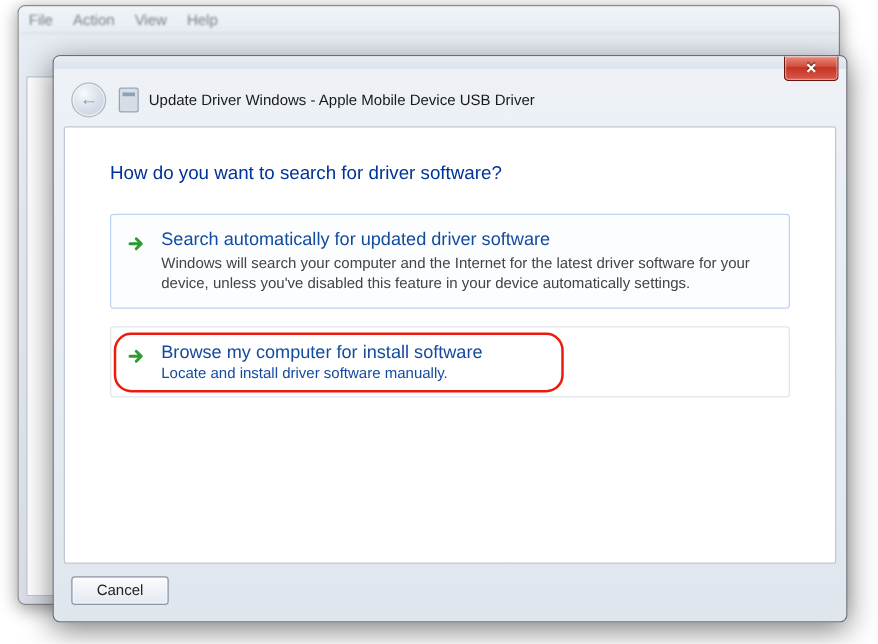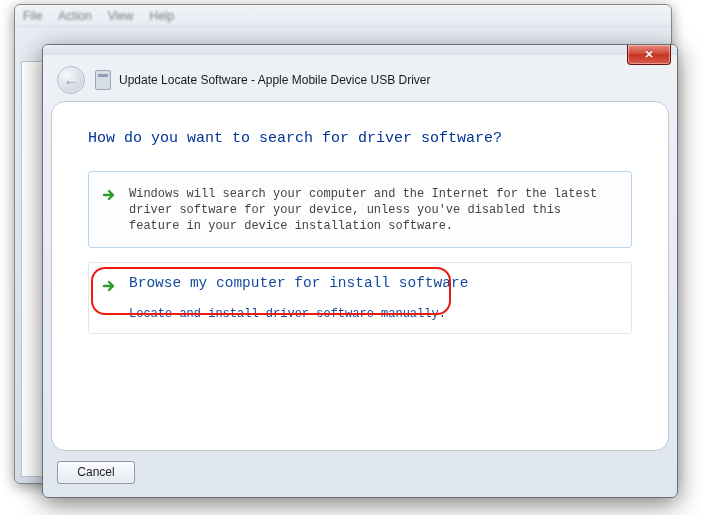--- a/index.html
+++ b/index.html
@@ -137,23 +137,22 @@
   .hdr-device-icon::after{
     content:""; position:absolute; left:2px; right:2px; top:3px; height:3px;
     background:#8fa1b5;
   }
   .hdr-text{ color:#1a1a1a; font-size:12px; }
   .ud-inner{
     position:absolute;
     left:8px; right:8px; top:56px; bottom:46px;
     background:#fff;
     border:1px solid #bfc7d1;
-    border-radius:14px;
+    border-radius:2px;
     padding:28px 36px 18px 36px;
-    font-family:Liberation Mono, monospace;
   }
   .ud-heading{
     color:#003399;
     font-size:15px;
     margin-bottom:24px;
   }
   .opt{
     border:1px solid #e1e6ec;
     border-radius:3px;
     padding:12px 14px 12px 40px;
@@ -165,21 +164,21 @@
     position:absolute; left:12px; top:14px;
     width:18px; height:18px;
   }
   .opt-title{
     color:#124a9e; font-size:14.5px;
   }
   .opt-body{
     color:#444; font-size:12px; line-height:1.35; margin-top:2px;
   }
   .opt-sub{
-    color:#124a9e; font-size:12px; margin-top:16px;
+    color:#124a9e; font-size:12px; margin-top:1px;
   }
   .highlight-ring{
     position:absolute;
     border:2.5px solid #ef1a0e;
     border-radius:14px;
     pointer-events:none;
   }
   .ud-footer{
     position:absolute;
     left:8px; right:8px; bottom:8px; height:34px;
@@ -220,33 +219,34 @@
   <div class="ud-outer-top"></div>
   <div class="ud-close-wrap">
     <span class="ud-close-x">✕</span>
   </div>
 
   <div class="ud-headerbar">
     <div class="back-btn">
       <span class="back-arrow">←</span>
     </div>
     <span class="hdr-device-icon"></span>
-    <span class="hdr-text">Update Locate Software - Apple Mobile Device USB Driver</span>
+    <span class="hdr-text">Update Driver Windows - Apple Mobile Device USB Driver</span>
   </div>
 
   <div class="ud-inner">
     <div class="ud-heading">How do you want to search for driver software?</div>
 
     <div class="opt sel">
       <span class="green-arrow">
         <svg viewBox="0 0 18 18" width="18" height="18">
             <path d="M3 9 L11 9 M8 5 L12 9 L8 13" stroke="#2e9b2e" stroke-width="2.4" fill="none" stroke-linecap="round" stroke-linejoin="round"></path>
           </svg>
       </span>
-      <div class="opt-body">Windows will search your computer and the Internet for the latest driver software for your device, unless you've disabled this feature in your device installation software.</div>
+      <div class="opt-title">Search automatically for updated driver software</div>
+      <div class="opt-body">Windows will search your computer and the Internet for the latest driver software for your device, unless you've disabled this feature in your device automatically settings.</div>
     </div>
 
     <div class="opt" style="position:relative;">
       <span class="green-arrow">
         <svg viewBox="0 0 18 18" width="18" height="18">
             <path d="M3 9 L11 9 M8 5 L12 9 L8 13" stroke="#2e9b2e" stroke-width="2.4" fill="none" stroke-linecap="round" stroke-linejoin="round"></path>
           </svg>
       </span>
       <div class="opt-title">Browse my computer for install software</div>
       <div class="opt-sub">Locate and install driver software manually.</div>

